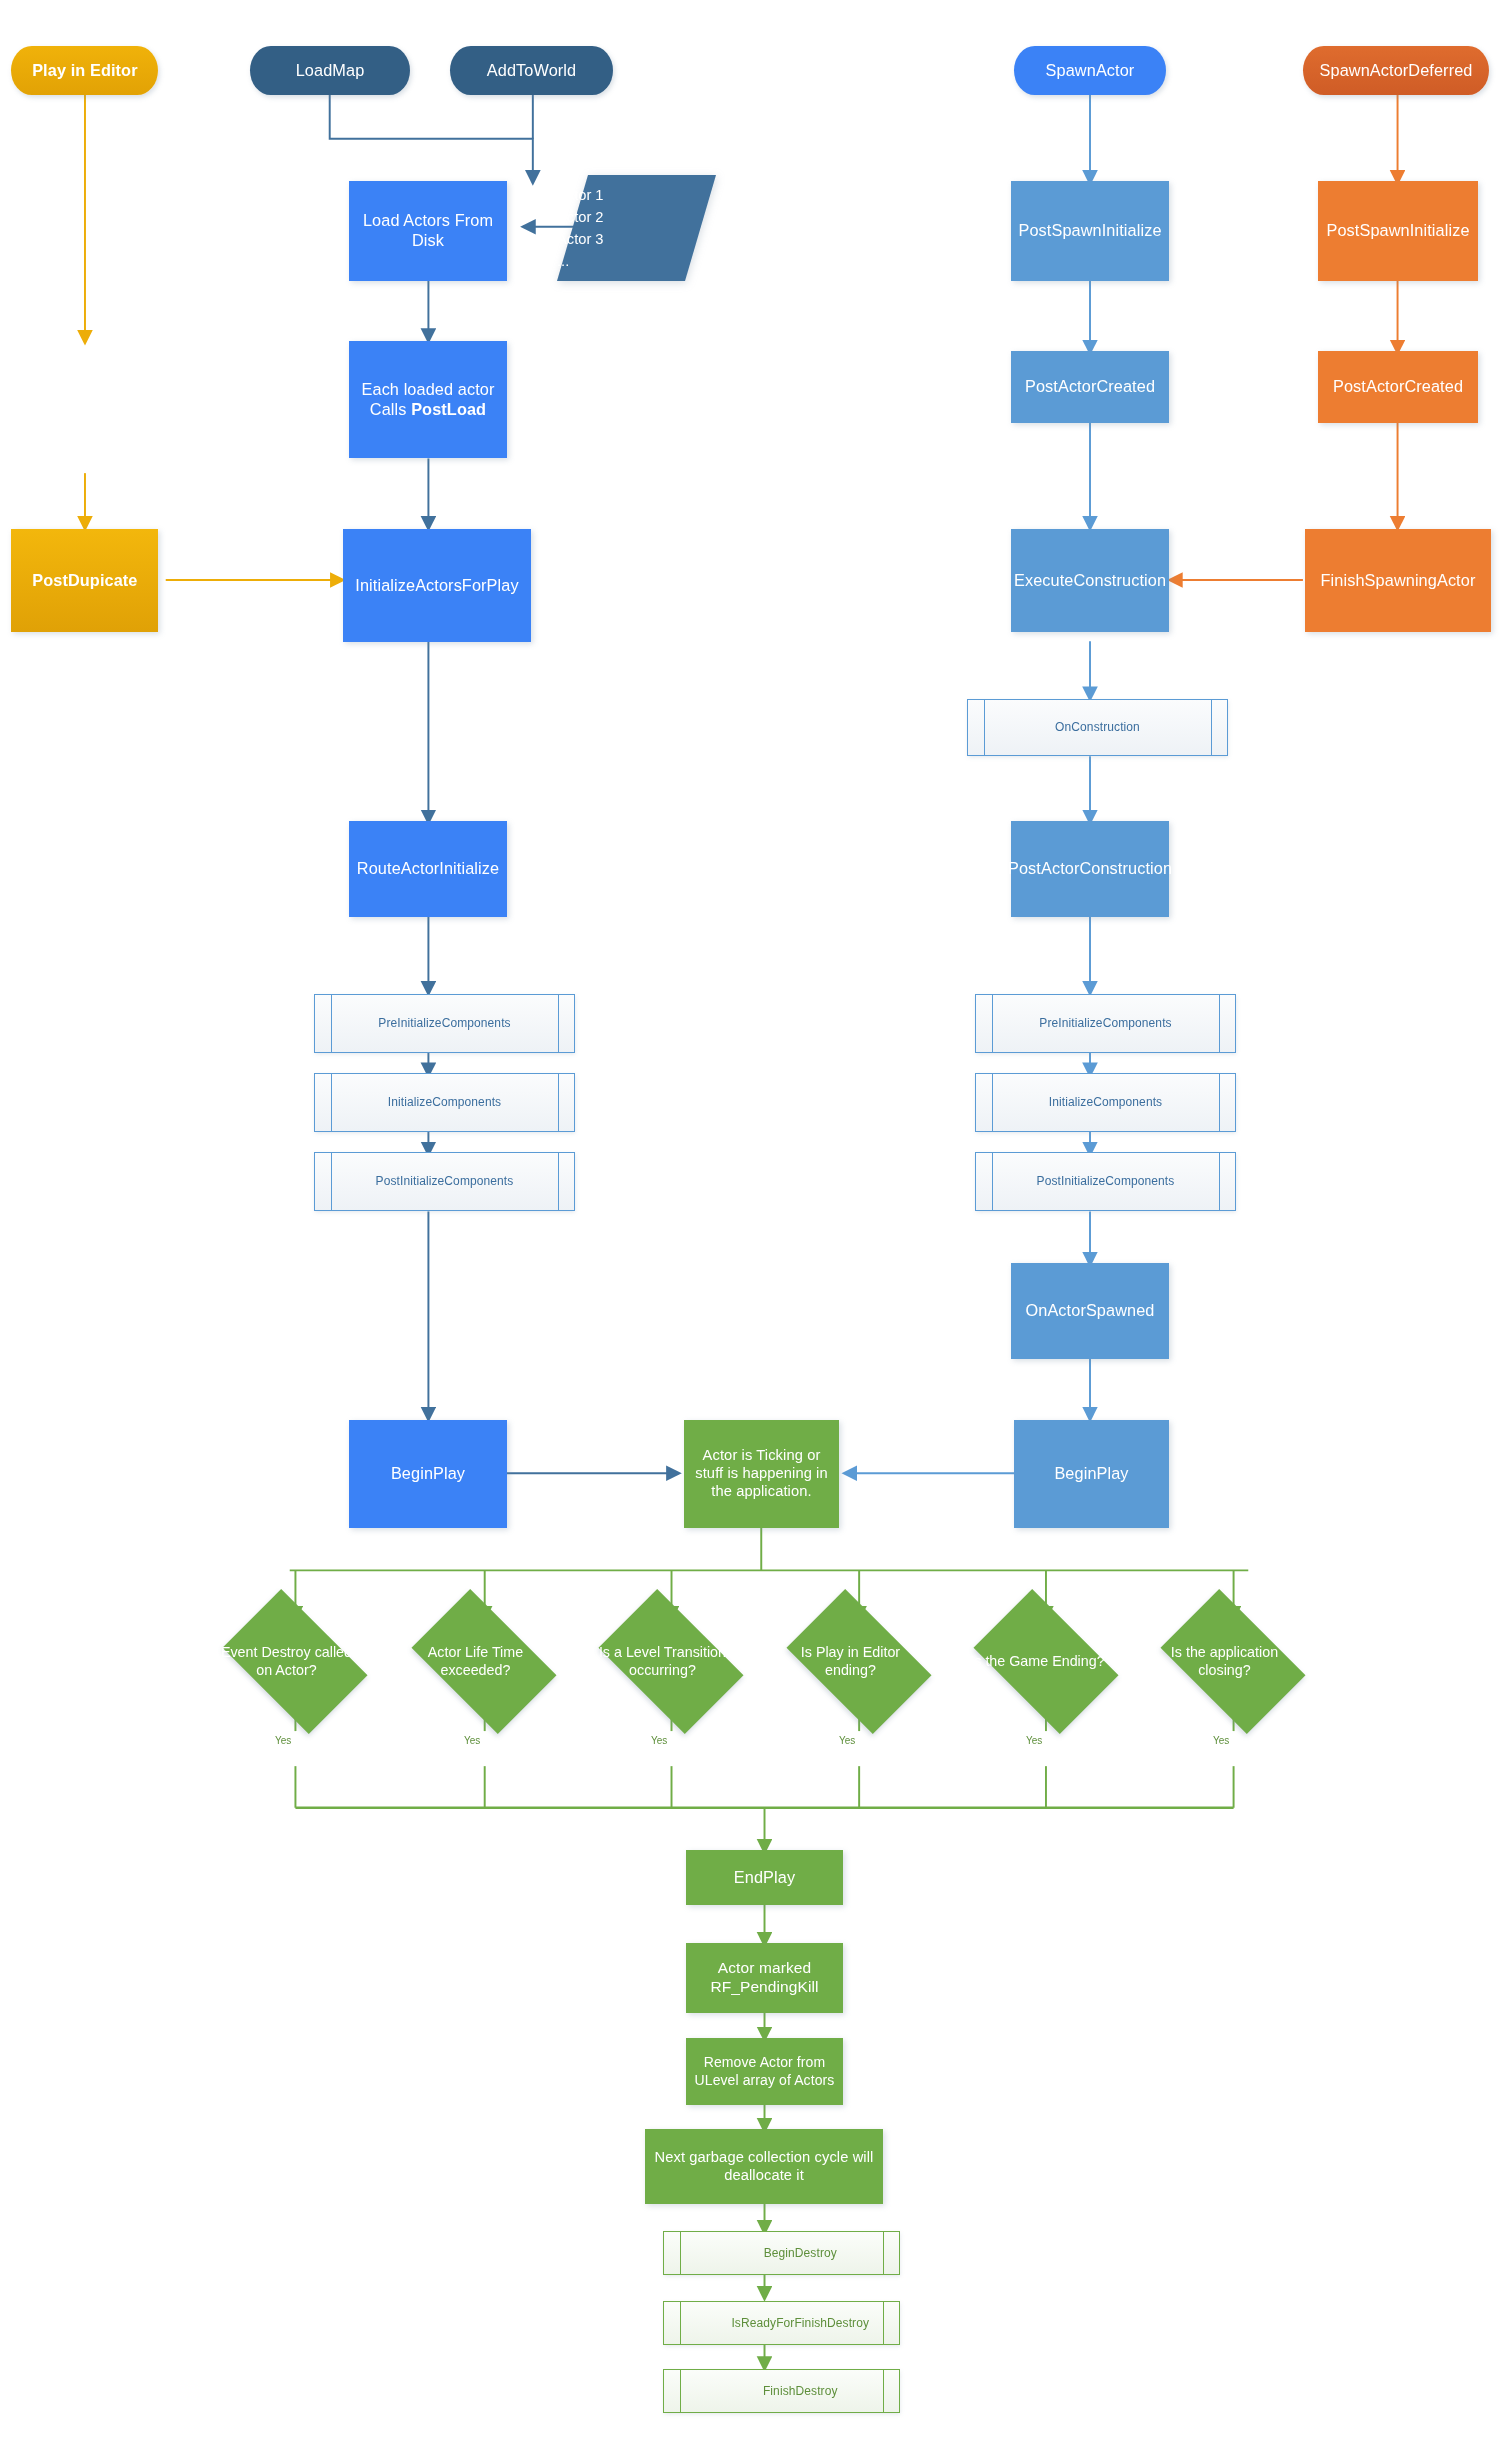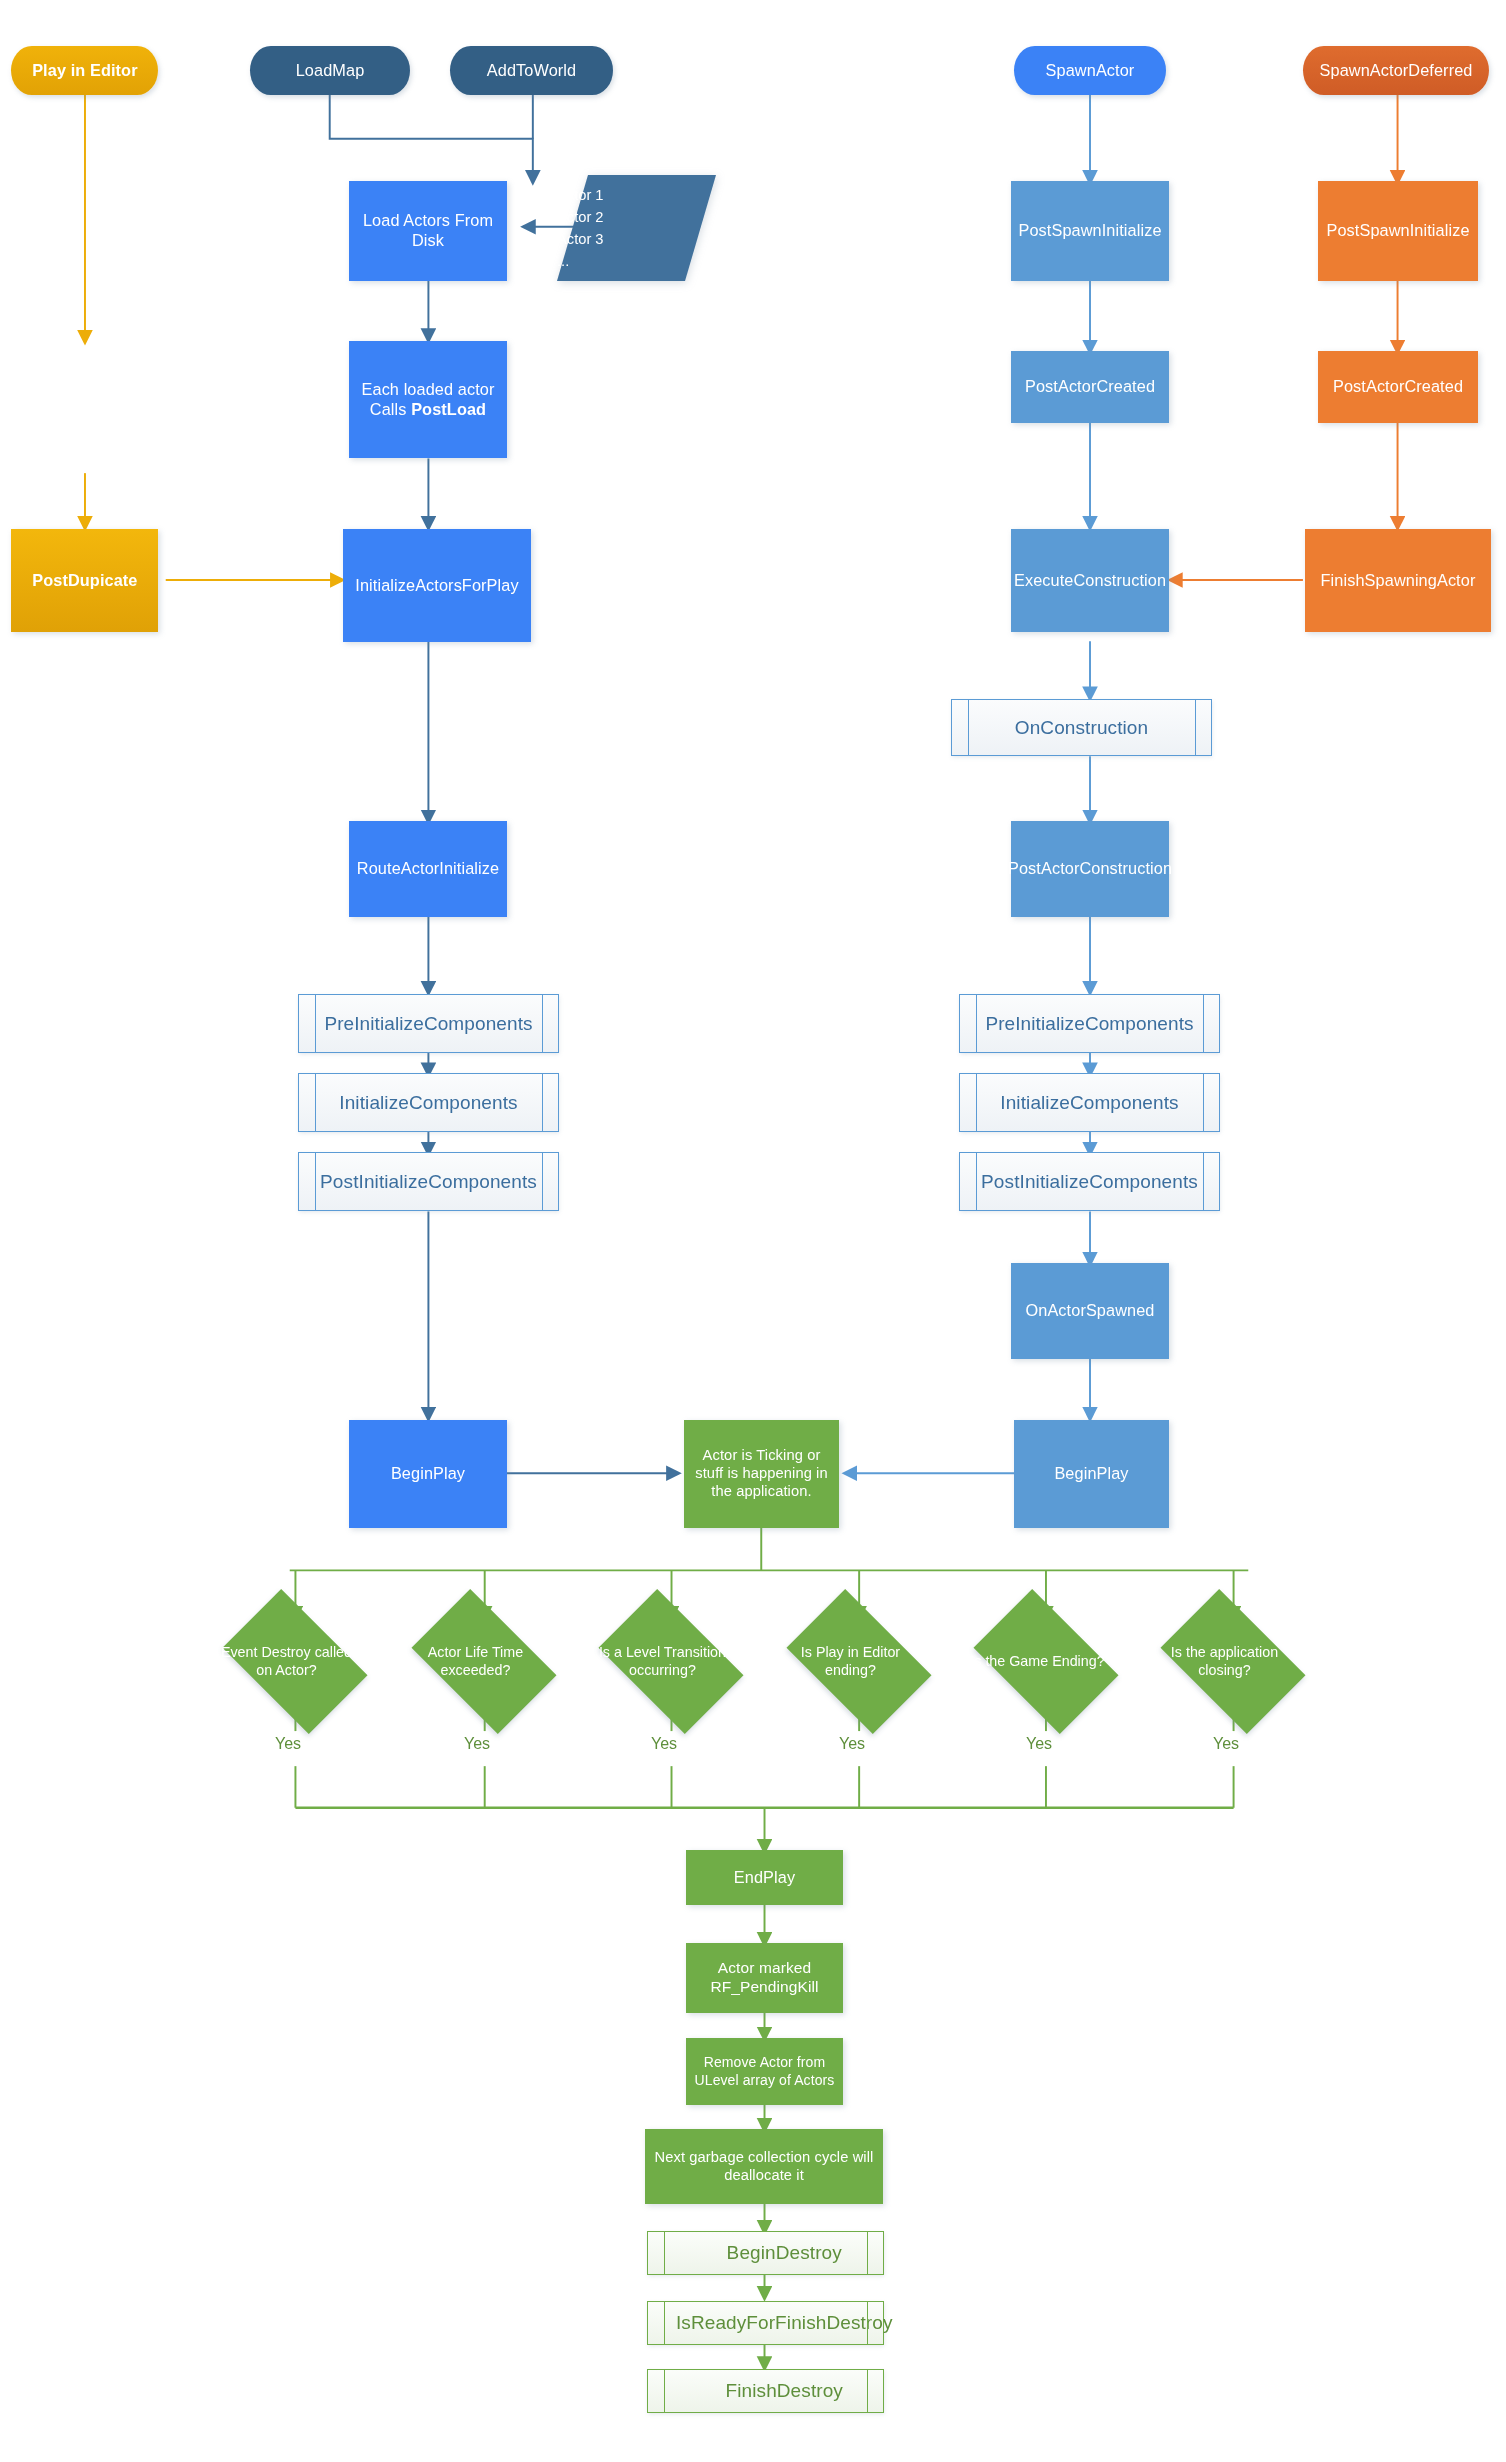--- a/index.html
+++ b/index.html
@@ -17,37 +17,37 @@
   .c-orange {background:#ED7D31;}
   .c-green  {background:#70AD47;}
   
   .term{border-radius:28px/33px;font-size:16.3px;}
   .term.c-dkblue{background:#335F85;}
   .term.c-ltblue{background:#3b82f6;}
   .term.c-yellow{background:linear-gradient(180deg,#F0B20A 0%,#E2A205 100%);}
   .term.c-orange{background:#D9612C;background:linear-gradient(180deg,#DF6C2E 0%,#CF5C26 100%);}
   
   .predef{background:linear-gradient(180deg,#fbfcfd 0%,#eef2f6 100%);
-          border:1.3px solid #5B9BD5;color:#3B6E9E;font-size:19px;
-          box-shadow:0.8px 1.6px 4.1px rgba(140,160,180,.25);}
+          border:1.3px solid #5B9BD5;color:#3B6E9E;font-size:12px;
+          box-shadow:0.8px 1.6px 4.1px rgba(140,160,180,.25);margin-left:16px;}
   .predef::before,.predef::after{content:"";position:absolute;top:0;bottom:0;
           width:0;border-left:1.3px solid #5B9BD5;}
   .predef::before{left:15.5px;}
   .predef::after{right:15.5px;}
   .predef.green{border-color:#70AD47;color:#5E8F3B;
           background:linear-gradient(180deg,#fbfdfa 0%,#eef4ea 100%);padding-left:44px;}
   .predef.green::before,.predef.green::after{border-left-color:#70AD47;}
   
   .diamond{position:absolute;display:flex;align-items:center;justify-content:center;}
   .diamond .dshape{position:absolute;left:0;top:0;width:100%;height:100%;
           background:#70AD47;transform:rotate(45deg);
           box-shadow:1.6px 2.4px 5.7px rgba(120,140,160,.30);}
   .diamond .dtext{position:relative;z-index:2;color:#fff;font-size:14.3px;
           line-height:1.25;text-align:center;width:128%;margin-left:-14%;}
-  .lbl{position:absolute;font-size:16px;color:#5E8F3B;}
+  .lbl{position:absolute;font-size:10px;color:#5E8F3B;}
   .bold{font-weight:bold;}
 </style>
 </head>
 <body>
 
 <div id="stage">
 
   <svg id="wires" viewBox="0 0 1847 3018">
     <defs>
       <marker id="ar-dk" markerWidth="10" markerHeight="10" refX="6.5" refY="4" orient="auto">

